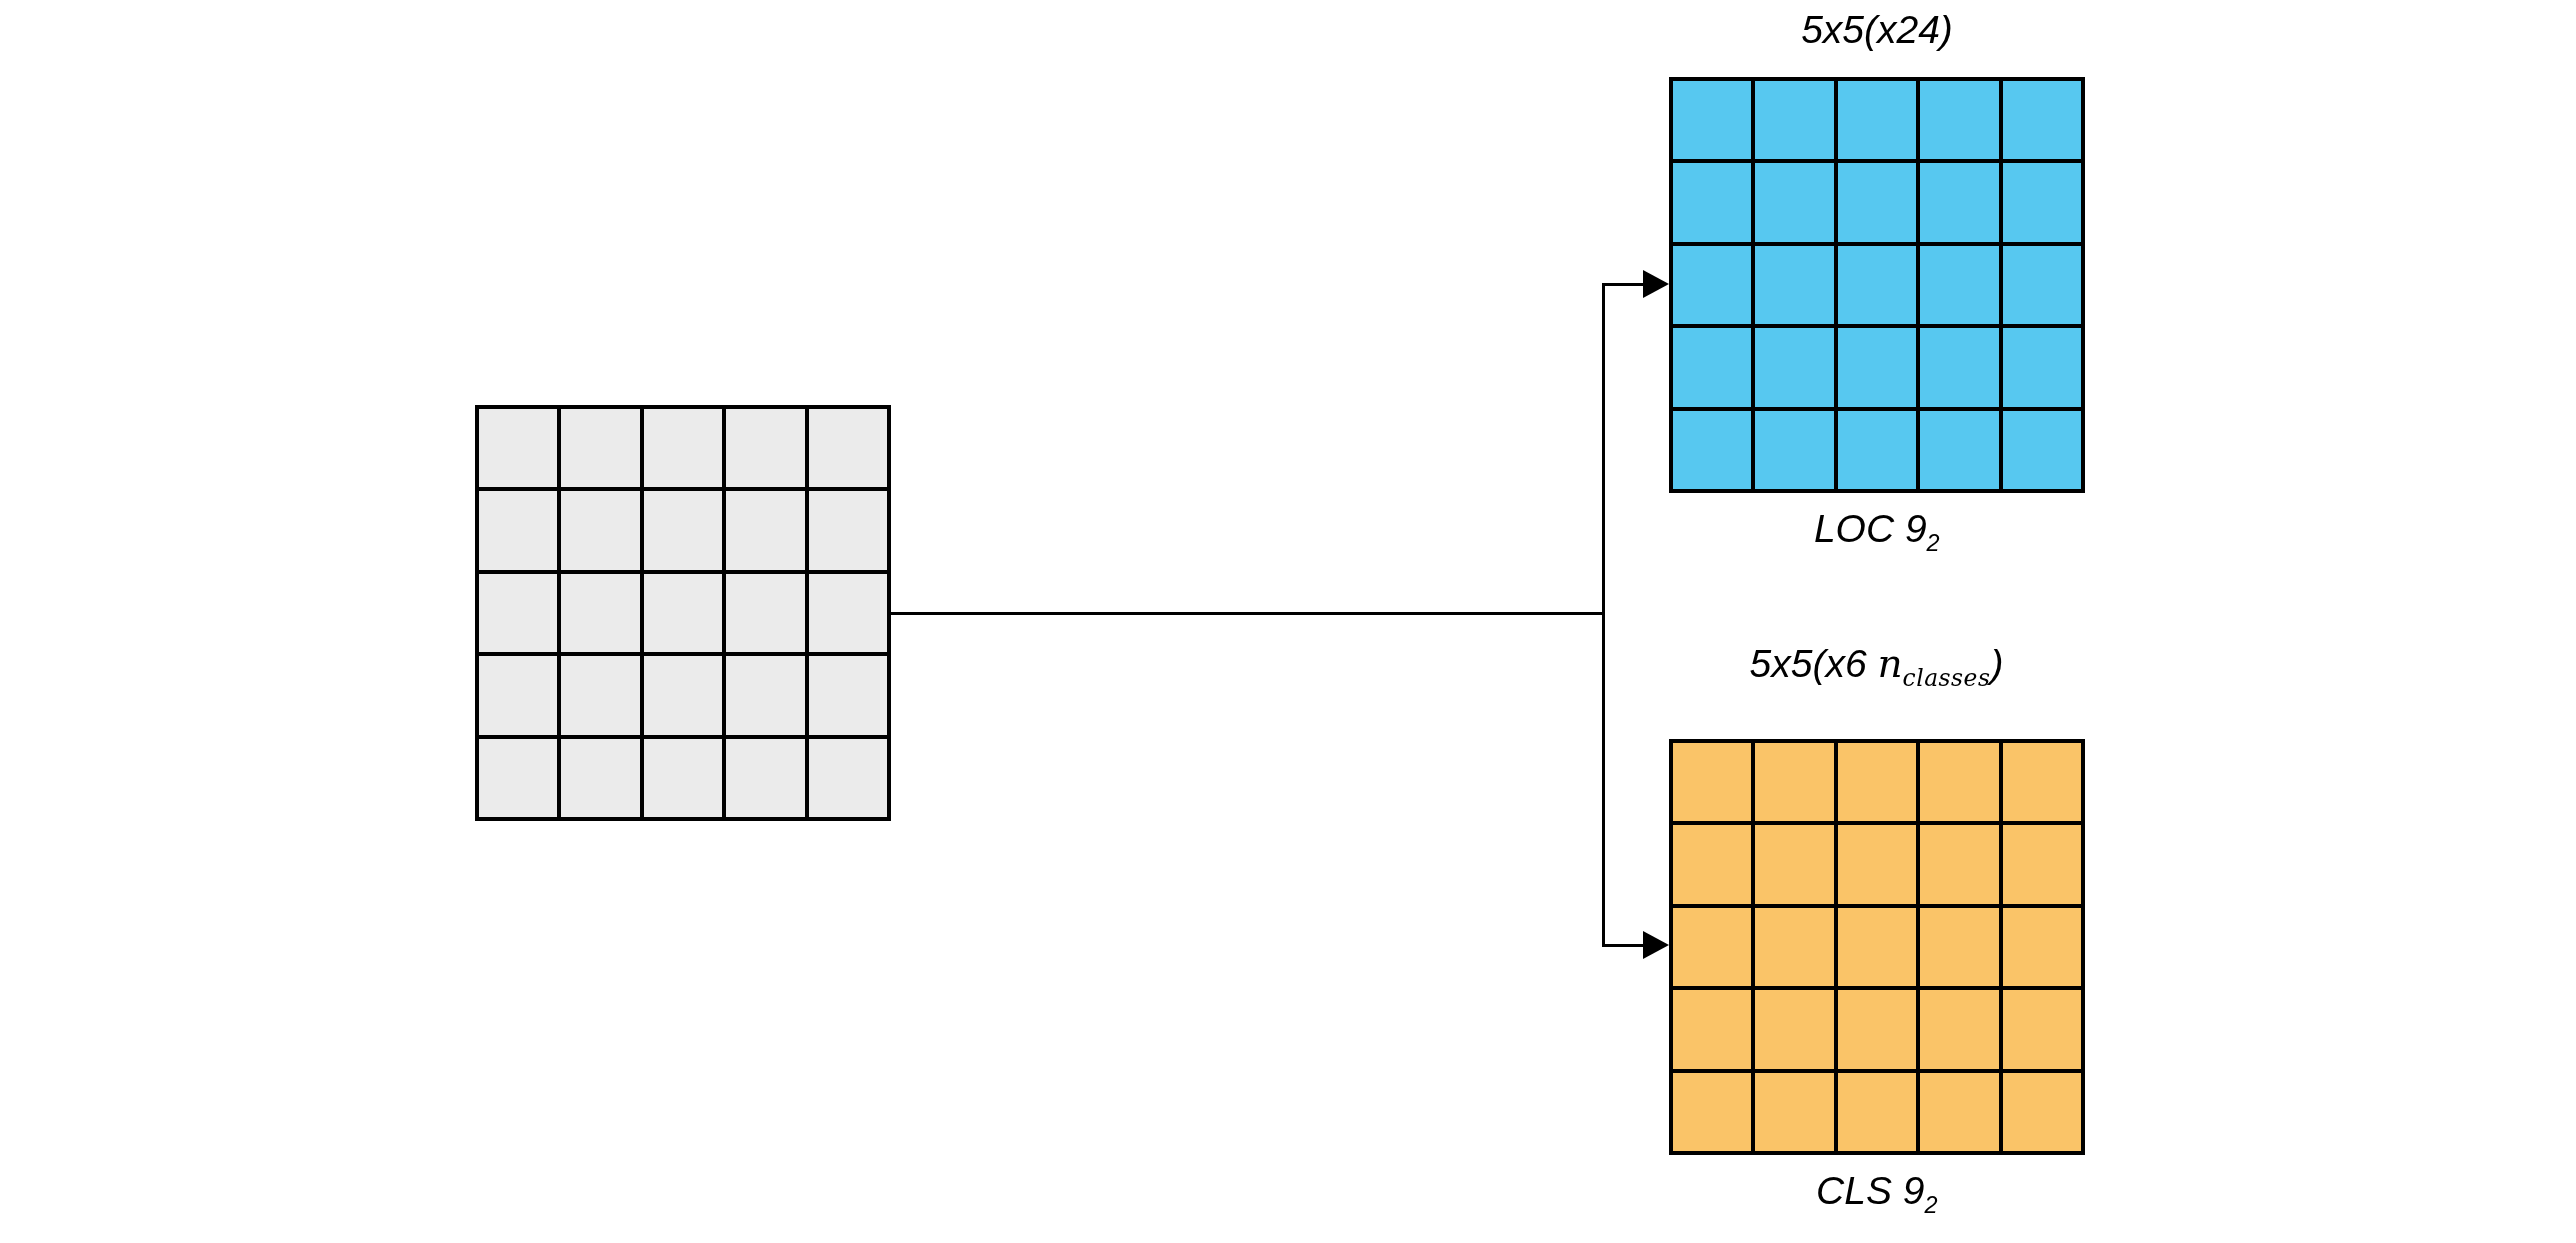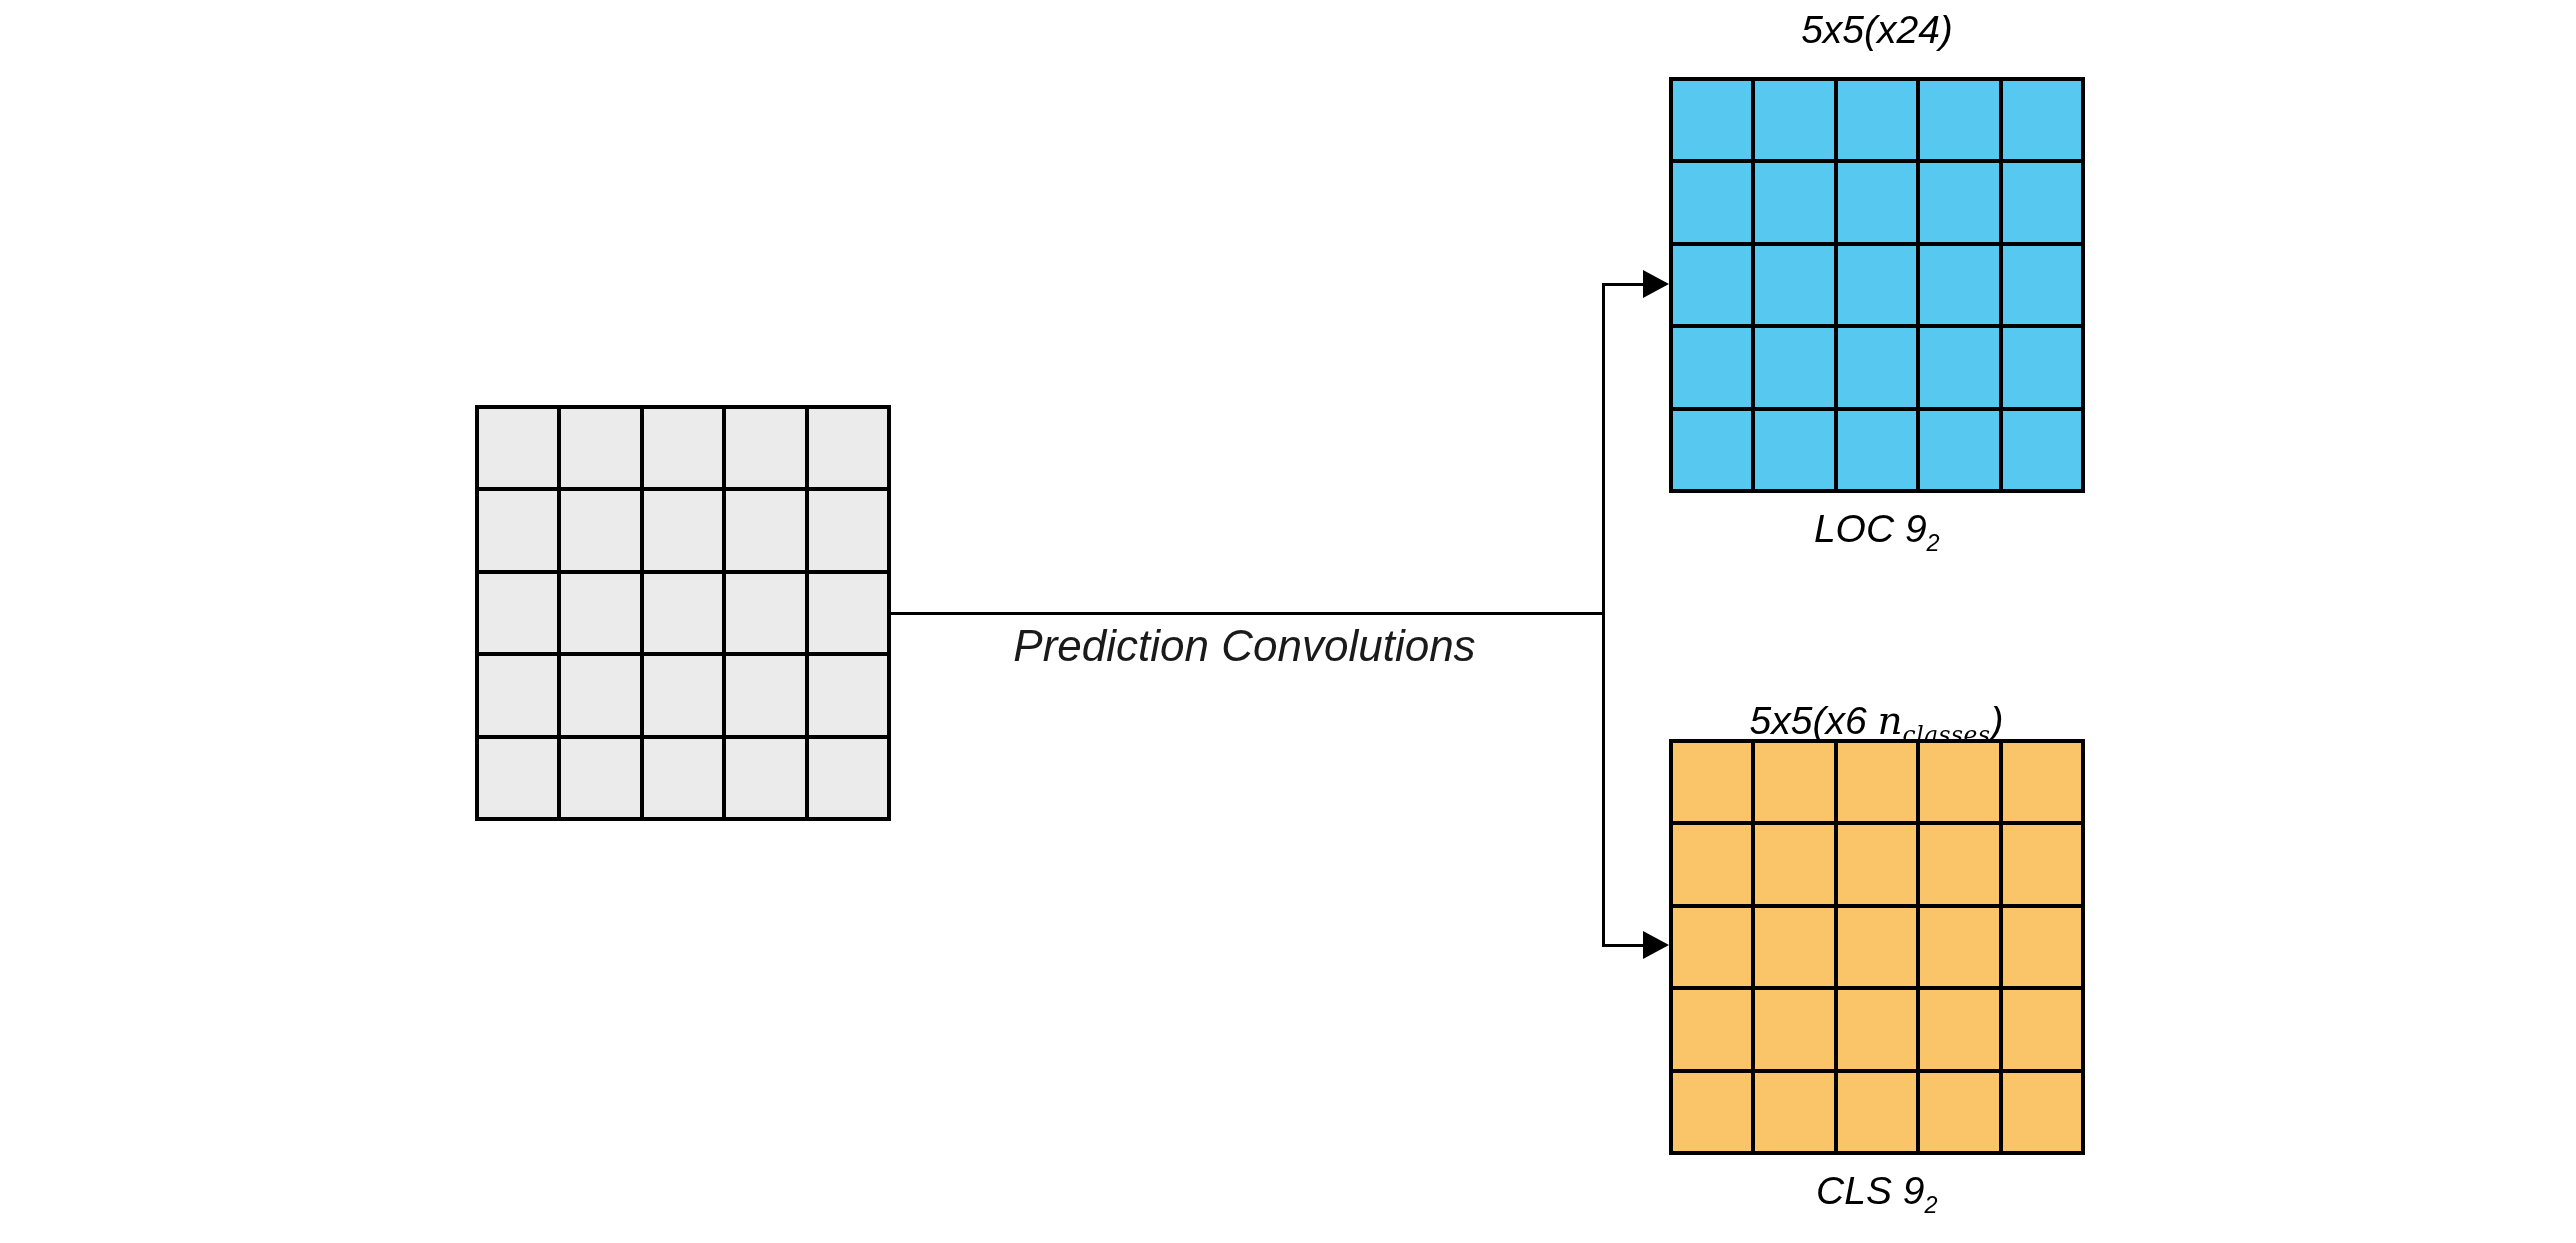--- a/index.html
+++ b/index.html
@@ -102,21 +102,20 @@
     </div>
 
 
   <div class="line" style="left:890px; top:612px; width:714px; height:2.8px;"></div>
   <div class="line" style="left:1602px; top:283px; width:2.8px; height:664px;"></div>
   <div class="line" style="left:1602px; top:283px; width:47px; height:2.8px;"></div>
   <div class="line" style="left:1602px; top:944px; width:47px; height:2.8px;"></div>
   <div class="arrowhead" style="left:1643px; top:270px;"></div>
   <div class="arrowhead" style="left:1643px; top:931px;"></div>
 
-  <div class="conn-label" style="left:918px; top:621px; width:653px;">Prediction Convolutions</div>
 
   <div class="lbl" style="left:1644px; top:9.3px; width:466px;">5x5(x24)</div>
 
   <div class="grid" style="left:1669px; top:77px;">
       <div class="cell" style="background: rgb(87, 200, 240);"></div>
       <div class="cell" style="background: rgb(87, 200, 240);"></div>
       <div class="cell" style="background: rgb(87, 200, 240);"></div>
       <div class="cell" style="background: rgb(87, 200, 240);"></div>
       <div class="cell" style="background: rgb(87, 200, 240);"></div>
       <div class="cell" style="background: rgb(87, 200, 240);"></div>
@@ -136,21 +135,21 @@
       <div class="cell" style="background: rgb(87, 200, 240);"></div>
       <div class="cell" style="background: rgb(87, 200, 240);"></div>
       <div class="cell" style="background: rgb(87, 200, 240);"></div>
       <div class="cell" style="background: rgb(87, 200, 240);"></div>
       <div class="cell" style="background: rgb(87, 200, 240);"></div>
       <div class="cell" style="background: rgb(87, 200, 240);"></div>
     </div>
 
   <div class="lbl" style="left:1644px; top:508px; width:466px;"><span>LOC 9</span><span class="sub">2</span></div>
 
-  <div class="lbl" style="left:1597px; top:700px; width:559px;"><span>5x5(x6 </span><span class="mathvar">n</span><span class="sub mathvar">classes</span><span>)</span></div>
+  <div class="lbl" style="left:1597px; top:643px; width:559px;"><span>5x5(x6 </span><span class="mathvar">n</span><span class="sub mathvar">classes</span><span>)</span></div>
 
   <div class="grid" style="left:1669px; top:739px;">
       <div class="cell" style="background: rgb(250, 196, 104);"></div>
       <div class="cell" style="background: rgb(250, 196, 104);"></div>
       <div class="cell" style="background: rgb(250, 196, 104);"></div>
       <div class="cell" style="background: rgb(250, 196, 104);"></div>
       <div class="cell" style="background: rgb(250, 196, 104);"></div>
       <div class="cell" style="background: rgb(250, 196, 104);"></div>
       <div class="cell" style="background: rgb(250, 196, 104);"></div>
       <div class="cell" style="background: rgb(250, 196, 104);"></div>

